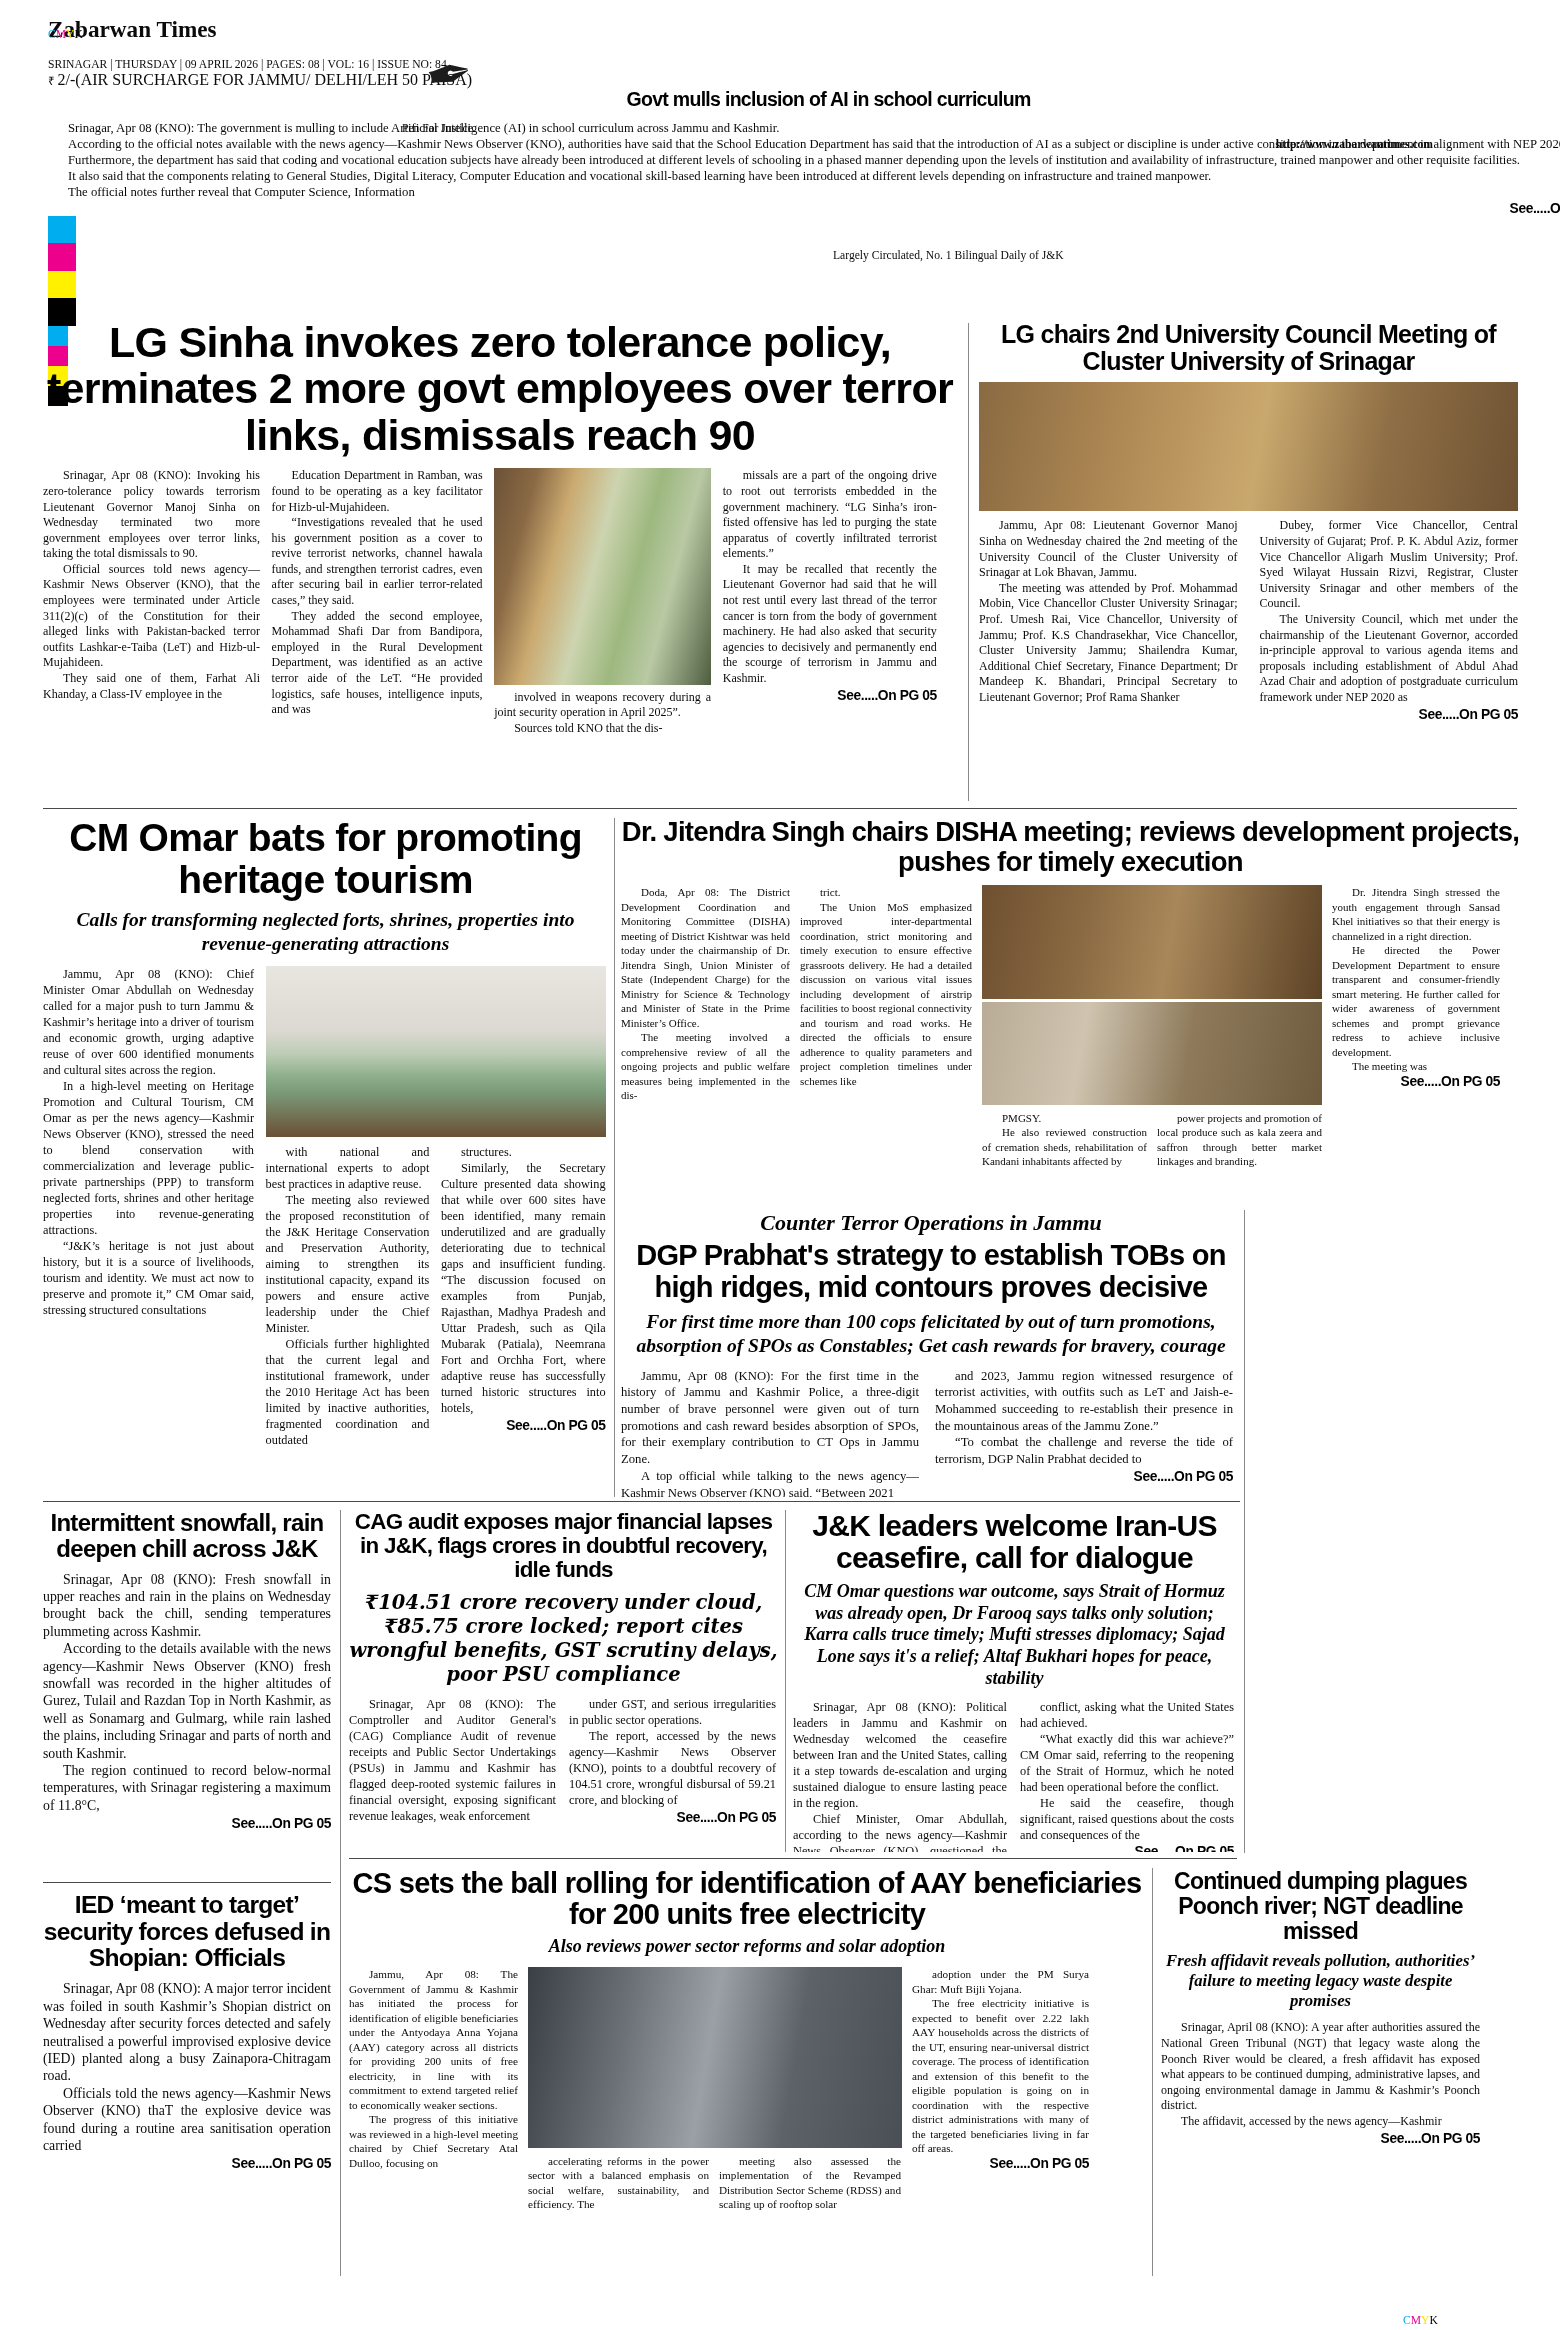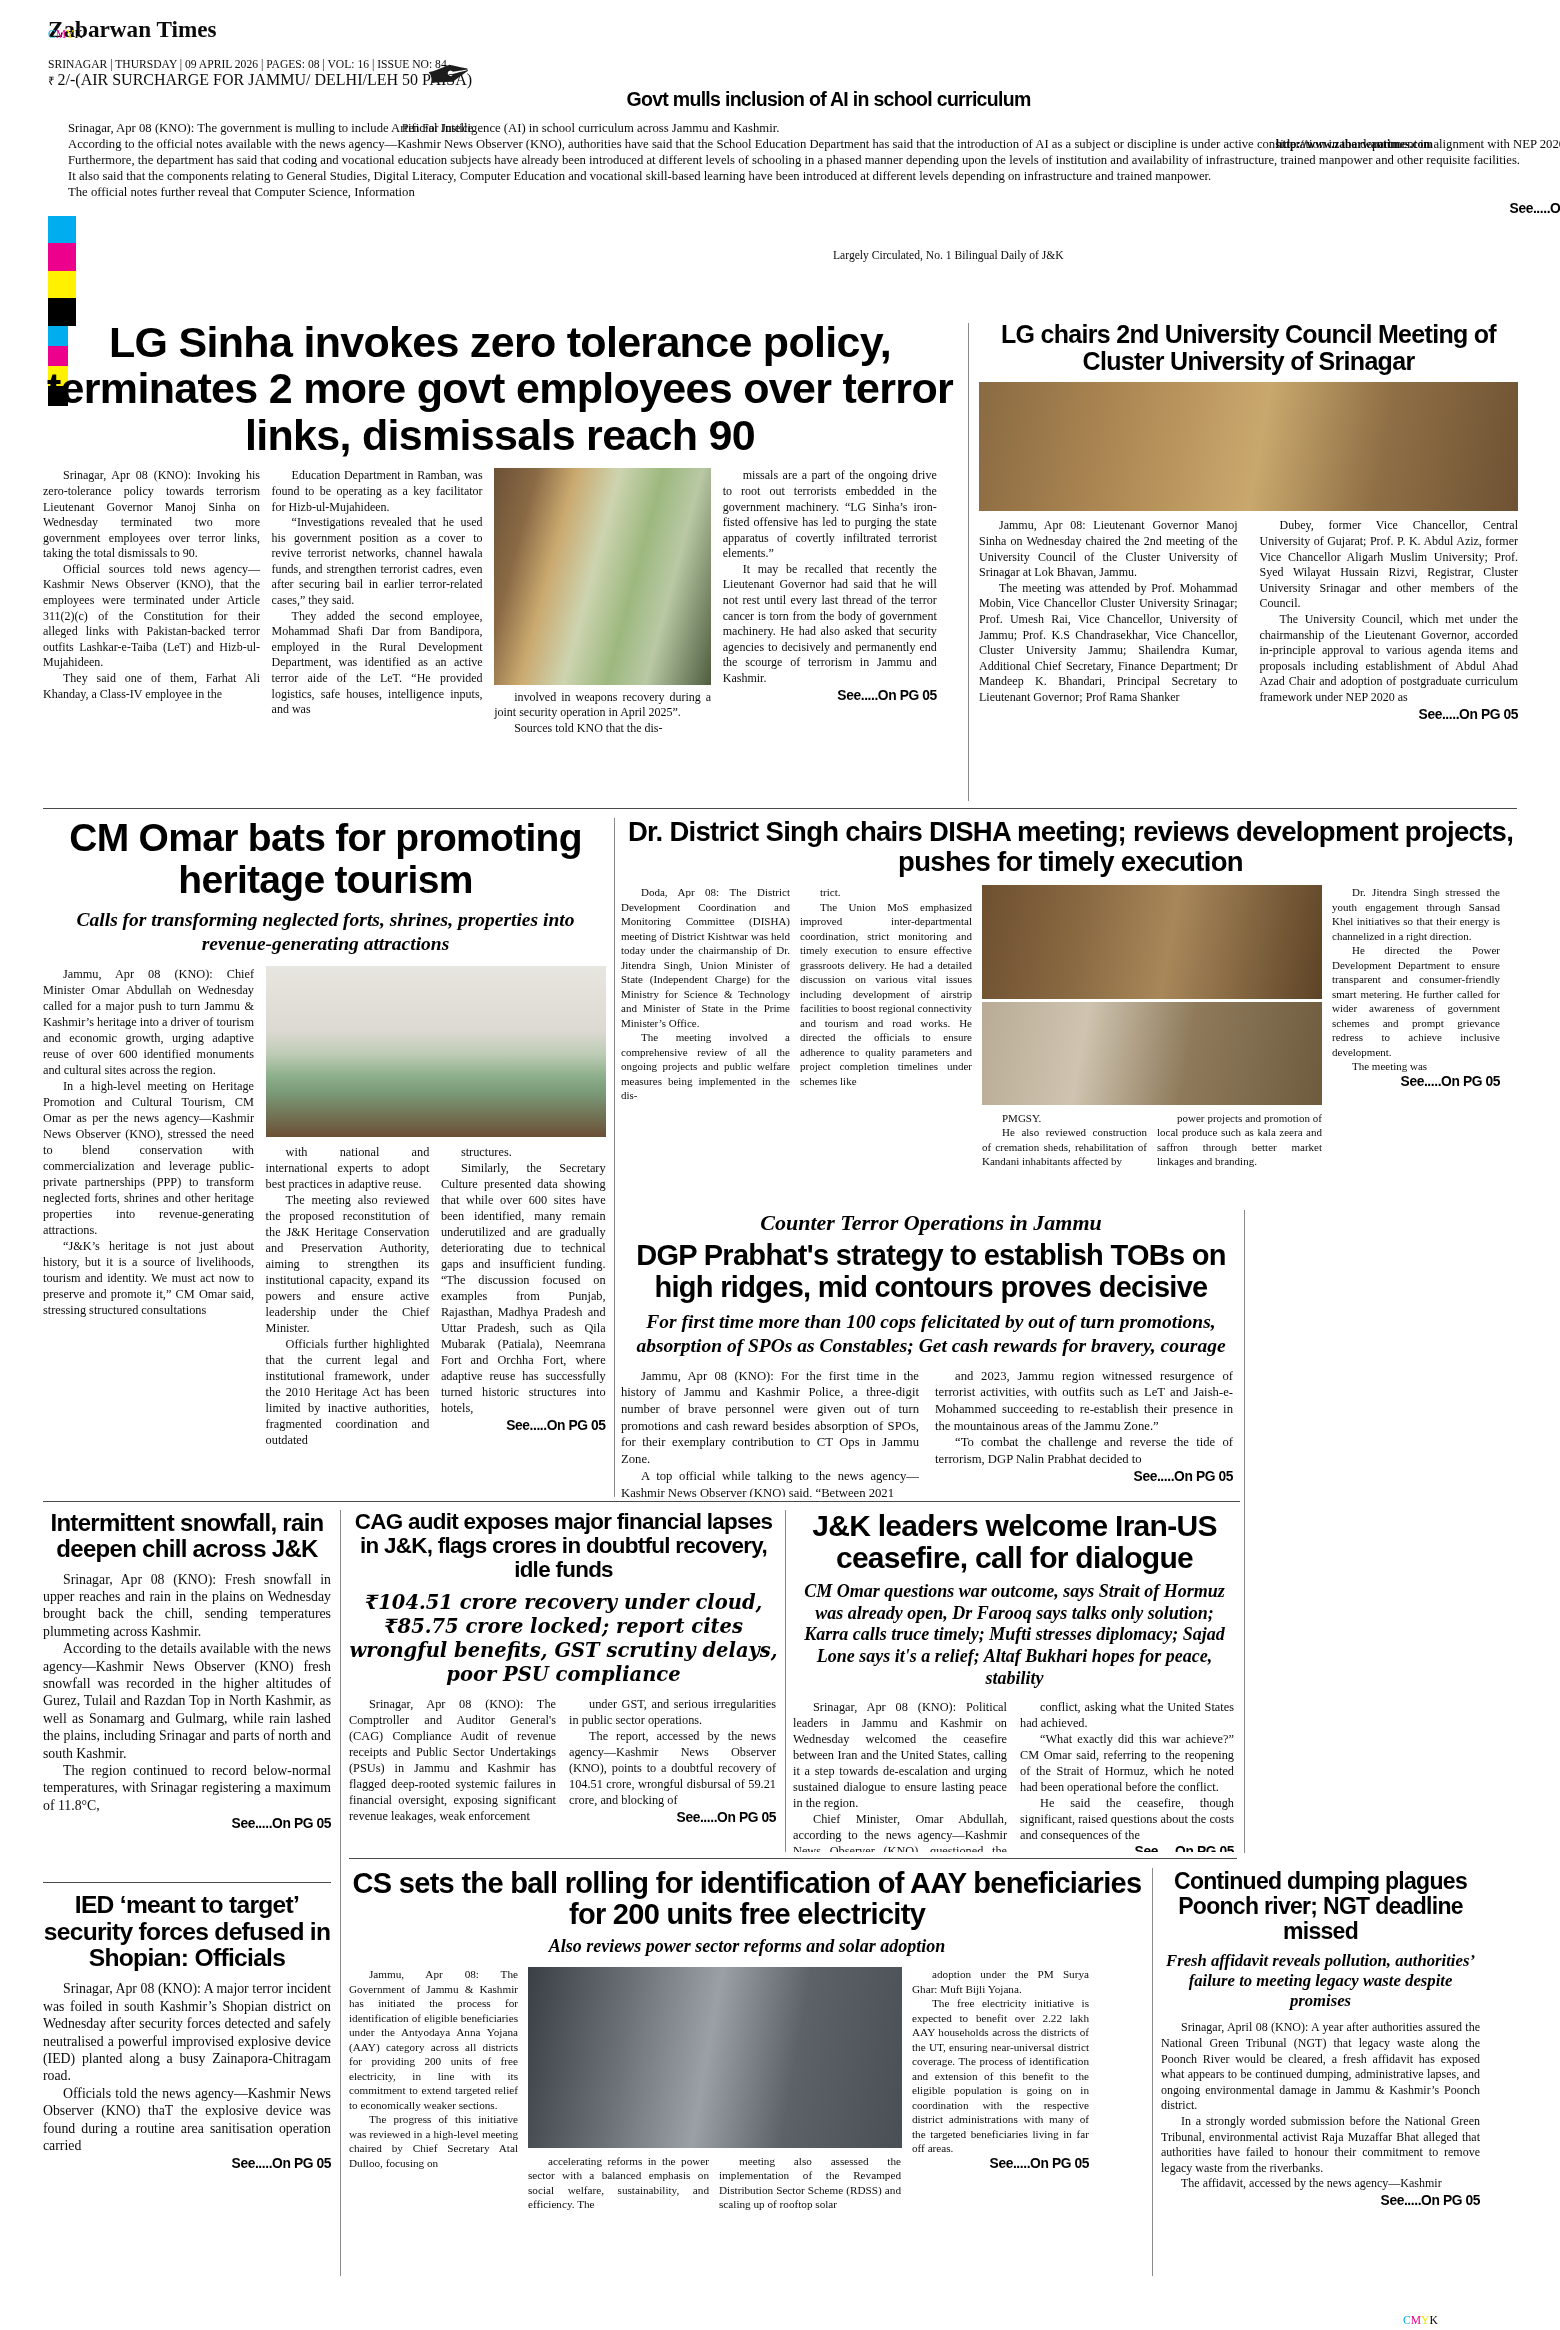--- a/index.html
+++ b/index.html
@@ -166,21 +166,21 @@
             <div class="see">See.....On PG 05</div>
           </div>
         </div>
       </div>
     </div>
   </div>
 
   <div class="vr" style="left:614px;top:818px;height:679px;"></div>
 
   <div class="art" style="left:621px;top:817px;width:899px;height:387px;">
-    <h2 class="hl" style="font-size:27.5px;">Dr. District Singh chairs DISHA meeting; reviews development projects, pushes for timely execution</h2>
+    <h2 class="hl" style="font-size:27.5px;">Dr. Jitendra Singh chairs DISHA meeting; reviews development projects, pushes for timely execution</h2>
     <div class="cols body" style="gap:10px;margin-top:8.7px;font-size:11px;line-height:14.5px;">
       <div style="width:169px;">
           <p>Doda, Apr 08: The District Development Coordination and Monitoring Committee (DISHA) meeting of District Kishtwar was held today under the chairmanship of Dr. Jitendra Singh, Union Minister of State (Independent Charge) for the Ministry for Science &amp; Technology and Minister of State in the Prime Minister’s Office.</p>
           <p>The meeting involved a comprehensive review of all the ongoing projects and public welfare measures being implemented in the dis-</p>
         </div>
       <div style="width:172px;">
           <p>trict.</p>
           <p>The Union MoS emphasized improved inter-departmental coordination, strict monitoring and timely execution to ensure effective grassroots delivery. He had a detailed discussion on various vital issues including development of airstrip facilities to boost regional connectivity and tourism and road works. He directed the officials to ensure adherence to quality parameters and project completion timelines under schemes like</p>
         </div>
       <div style="width:340px;">
@@ -336,21 +336,20 @@
     </div>
   </div>
 
   <div class="vr" style="left:1152px;top:1868px;height:408px;"></div>
 
   <div class="art" style="left:1161px;top:1869px;width:319px;height:410px;">
     <h2 class="hl" style="font-size:23px;">Continued dumping plagues Poonch river; NGT deadline missed</h2>
     <div class="sub" style="font-size:16.7px;margin-top:7.2px;">Fresh affidavit reveals pollution, authorities’ failure to meeting legacy waste despite promises</div>
     <div class="body" style="font-size:12px;line-height:15.6px;margin-top:8.7px;">
         <p>Srinagar, April 08 (KNO): A year after authorities assured the National Green Tribunal (NGT) that legacy waste along the Poonch River would be cleared, a fresh affidavit has exposed what appears to be continued dumping, administrative lapses, and ongoing environmental damage in Jammu &amp; Kashmir’s Poonch district.</p>
-        <p>In a strongly worded submission before the National Green Tribunal, environmental activist Raja Muzaffar Bhat alleged that authorities have failed to honour their commitment to remove legacy waste from the riverbanks.</p>
         <p>The affidavit, accessed by the news agency—Kashmir</p>
       </div>
     <div class="see">See.....On PG 05</div>
   </div>
 
   <div class="regmark" style="left:55px;top:2293px;"></div>
   <div class="dot" style="left:132px;top:2286px;width:27.5px;height:27.5px;background:#00adee;"></div>
   <div class="dot" style="left:180px;top:2286px;width:27.5px;height:27.5px;background:#ec008c;"></div>
   <div class="dot" style="left:227px;top:2286px;width:27.5px;height:27.5px;background:#fff100;"></div>
   <div class="dot" style="left:274px;top:2286px;width:27.5px;height:27.5px;background:#000000;"></div>

